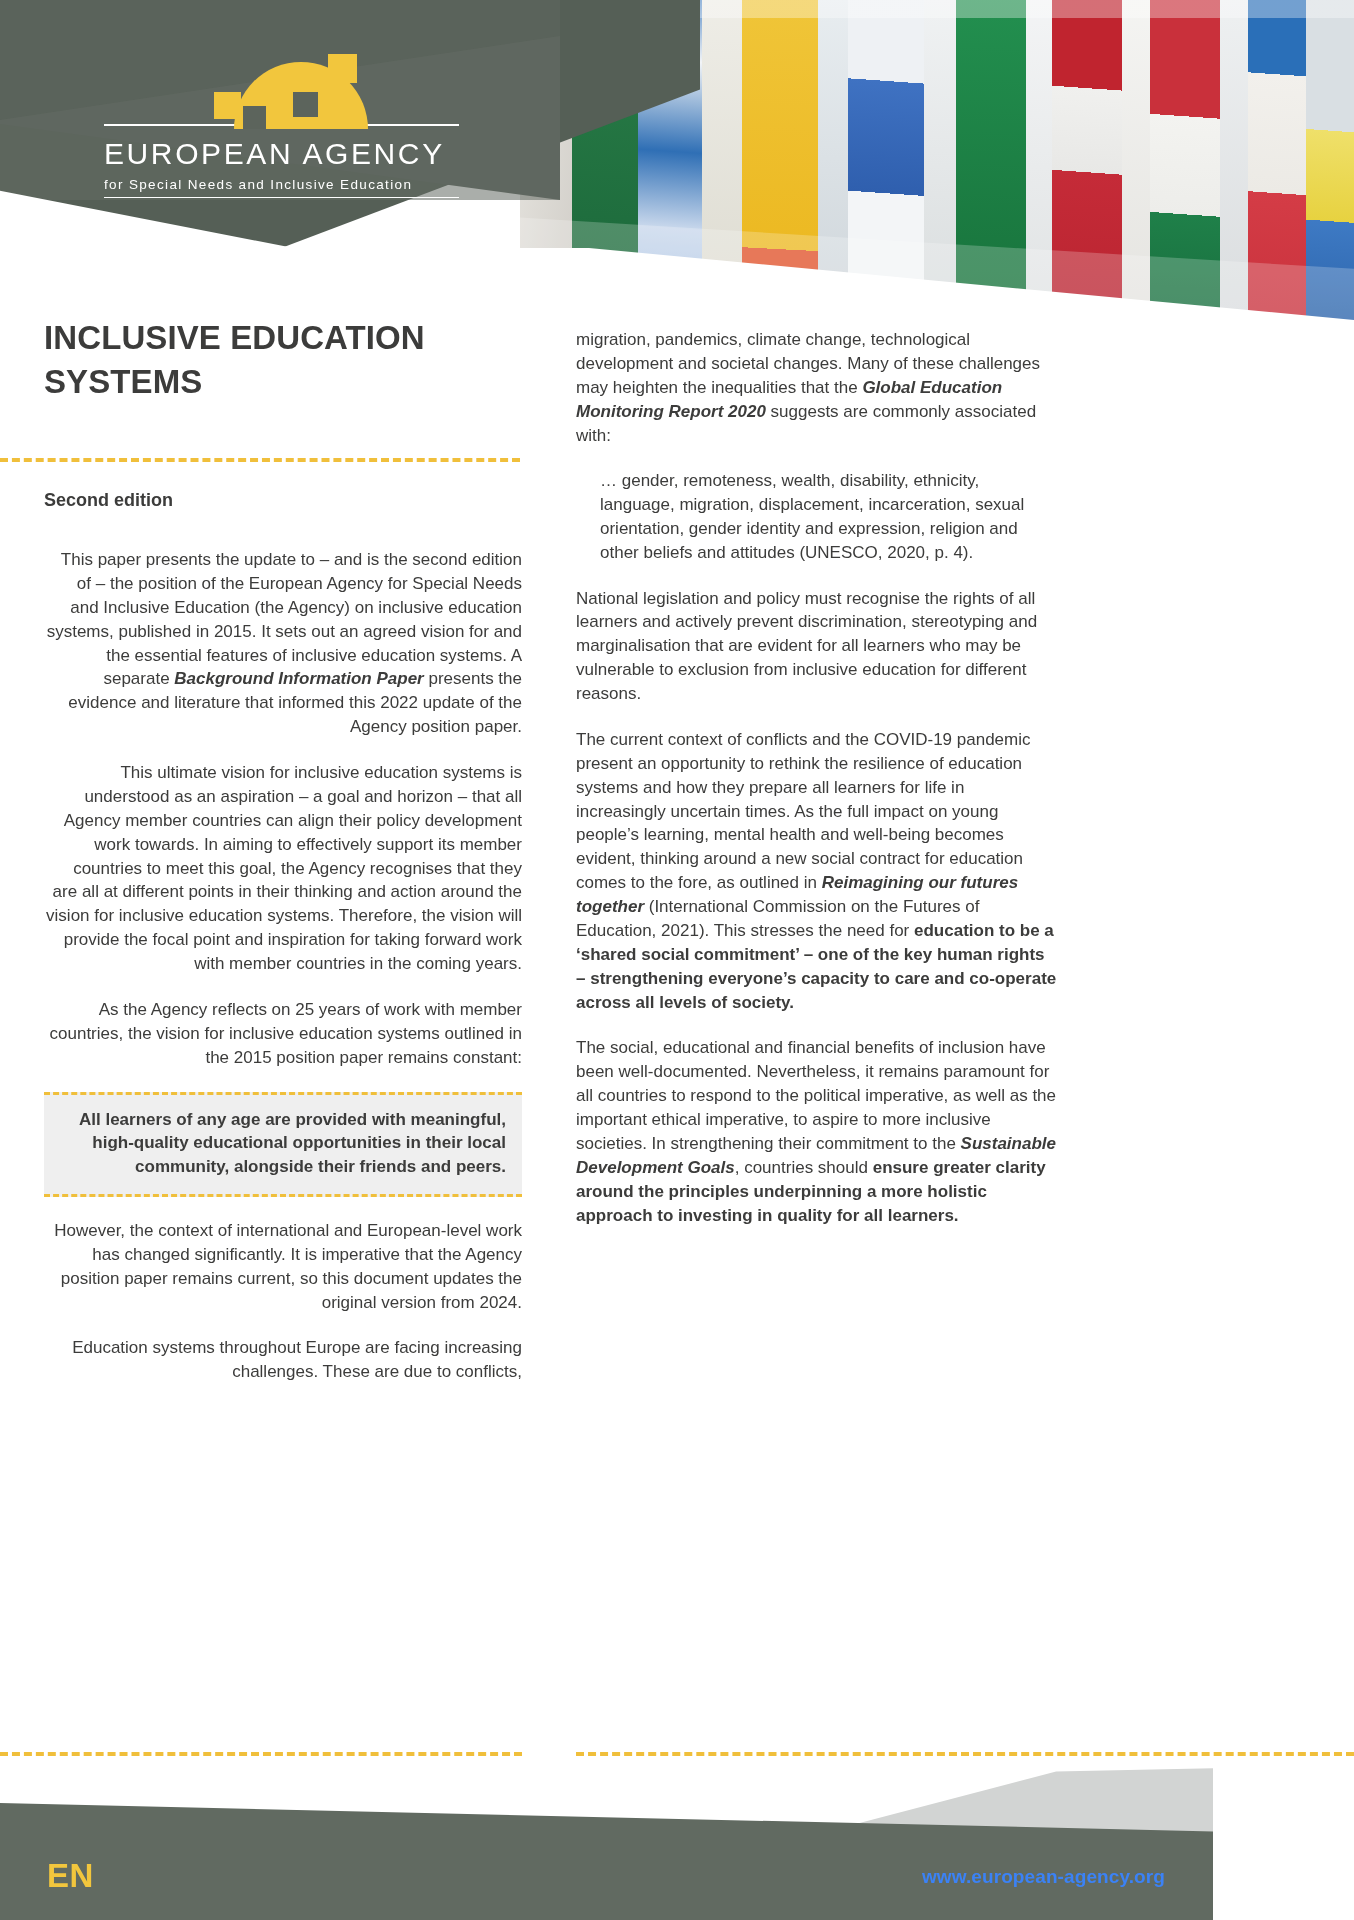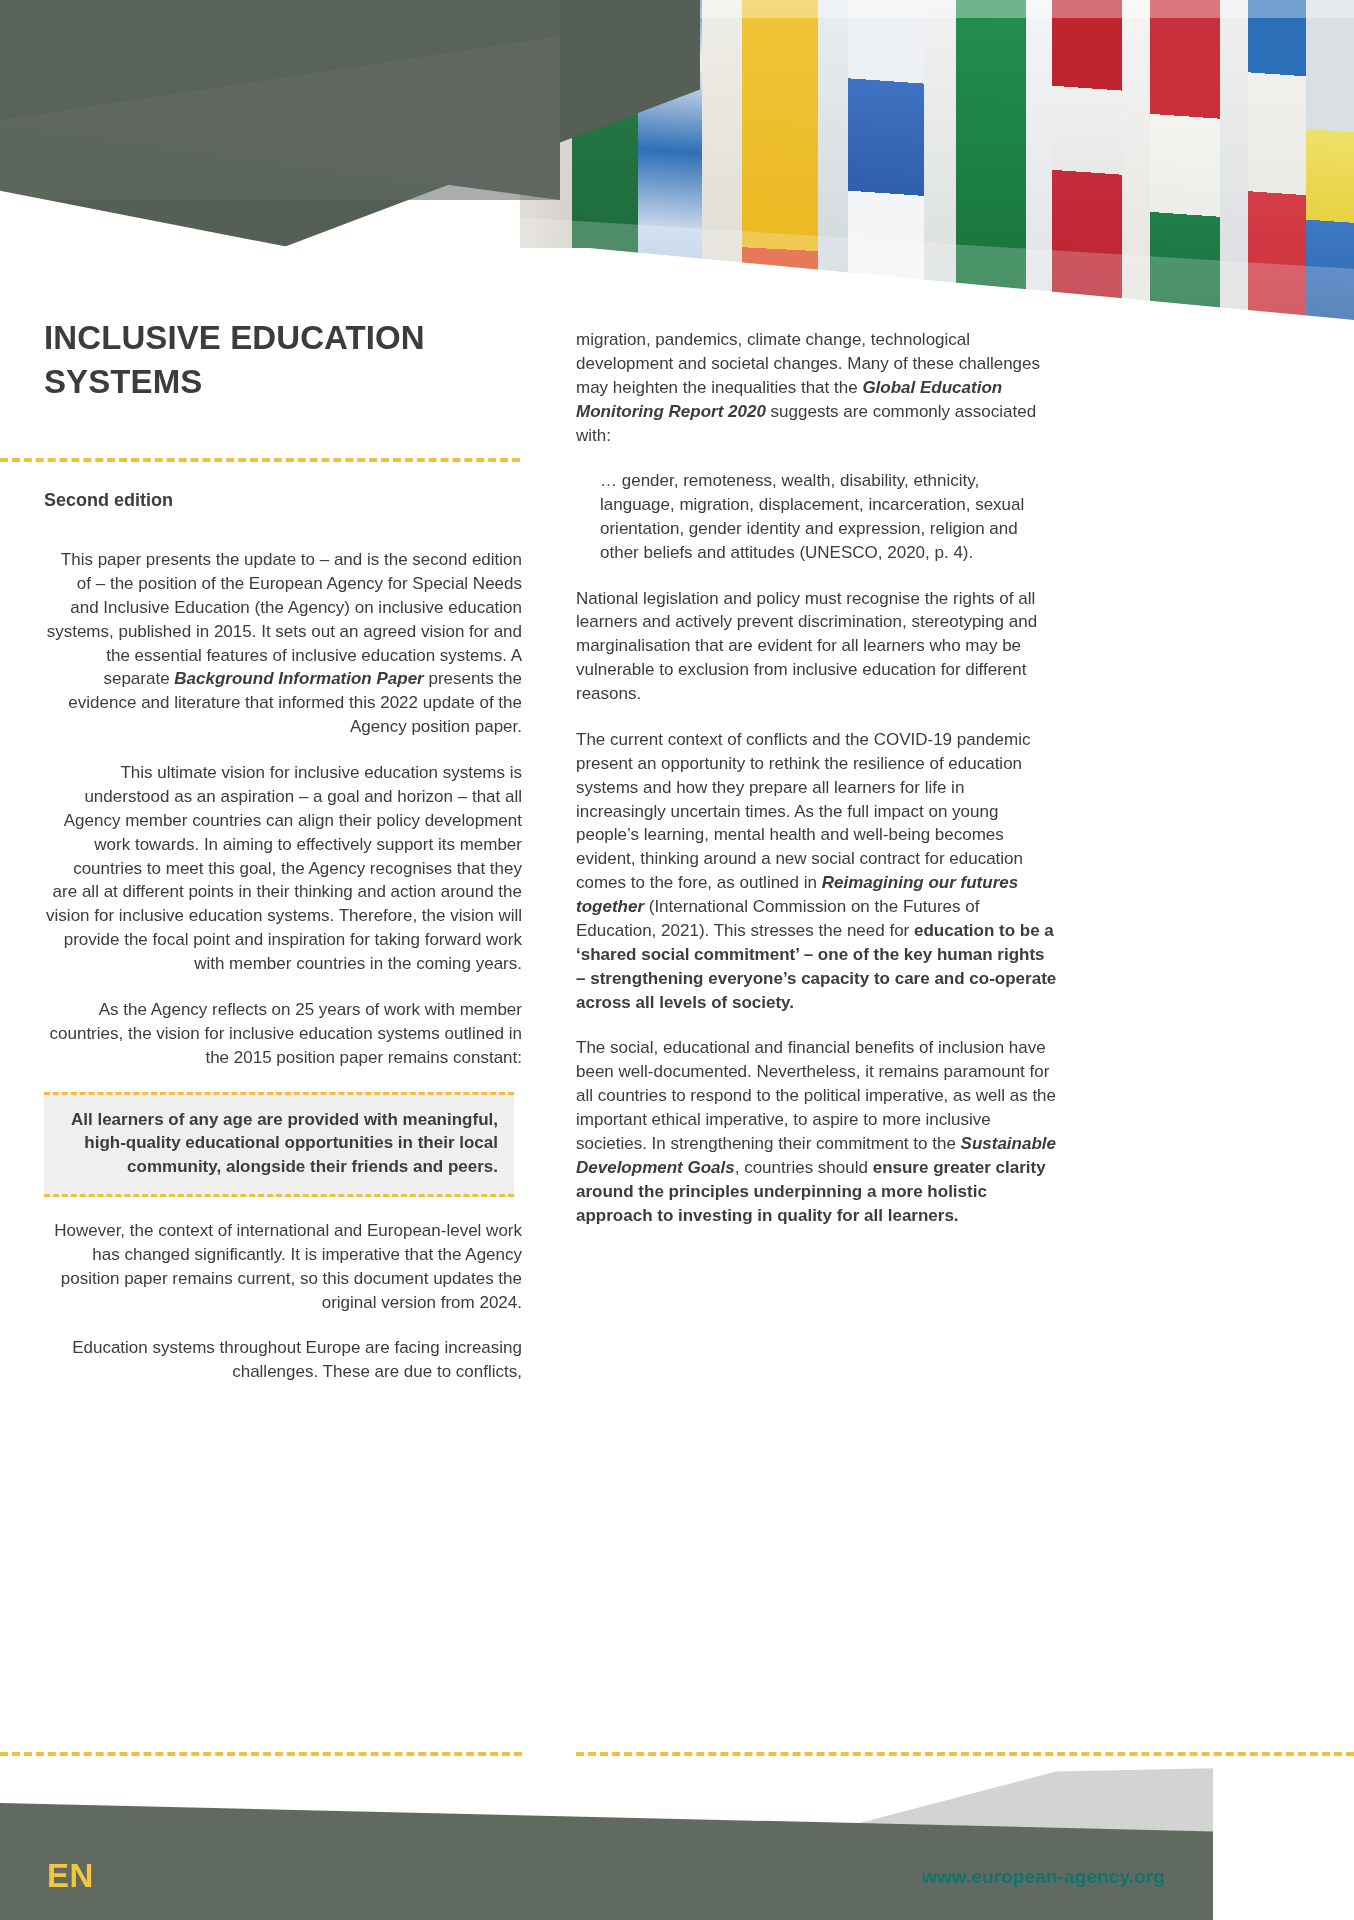--- a/index.html
+++ b/index.html
@@ -217,21 +217,21 @@
 
   b, strong { font-weight: 700; }
   .bi { font-weight: 700; font-style: italic; }
 
   
   .quote-box {
     background: #efefef;
     border-top: 3px dashed #f0bf3b;
     border-bottom: 3px dashed #f0bf3b;
     padding: 13px 16px 15px 16px;
-    margin: 0 8px 22px 0;
+    margin: 0 0 22px 0;
     font-weight: 700;
     line-height: 1.4;
   }
 
   
   .indent-quote {
     margin: 0 0 22px 0;
     padding-left: 24px;
     line-height: 1.4;
   }
@@ -262,21 +262,21 @@
     position: absolute;
     left: 47px; top: 95px;
     color: #f2c63d;
     font-size: 33px;
     font-weight: 700;
     letter-spacing: 0.5px;
   }
   .footer-url {
     position: absolute;
     right: 48px; top: 104px;
-    color: #0f766e;
+    color: #3b82f6;
     font-size: 19px;
     font-weight: 700;
     letter-spacing: 0.1px;
   }
 </style>
 </head>
 <body>
 
 <div class="header">
 
@@ -301,20 +301,34 @@
     <div class="photo-overlay-a"></div>
     <div class="photo-overlay-b"></div>
     <div class="photo-overlay-c"></div>
   </div>
 
   <div class="header-white-left"></div>
   <div class="green-panel"></div>
   <div class="green-panel-2"></div>
   <div class="green-panel-3"></div>
 
+  <div class="logo-block">
+    <div class="logo-mark">
+      <div class="dome"></div>
+      <div class="sq" style="left:110px; top:48px;  width:27px; height:27px;"></div>
+      <div class="sq" style="left:166px; top:27px;  width:28px; height:28px;"></div>
+      <div class="sq" style="left:224px; top:10px;  width:29px; height:29px;"></div>
+      <div class="sq-dark" style="left:139px; top:62px; width:23px; height:23px;"></div>
+      <div class="sq-dark" style="left:189px; top:48px; width:25px; height:25px;"></div>
+    </div>
+    <div class="logo-rule"></div>
+    <div class="logo-title">EUROPEAN AGENCY</div>
+    <div class="logo-sub">for Special Needs and Inclusive Education</div>
+    <div class="logo-rule-bottom"></div>
+  </div>
 
   <div class="header-diag-white2"></div>
   <div class="header-diag-white"></div>
 </div>
 
 <h1 class="doc-title">AGENCY POSITION ON INCLUSIVE EDUCATION SYSTEMS</h1>
 <div class="dash-rule" id="rule-title"></div>
 <h2 class="section-head">Second edition</h2>
 
 <div class="col col-left">

